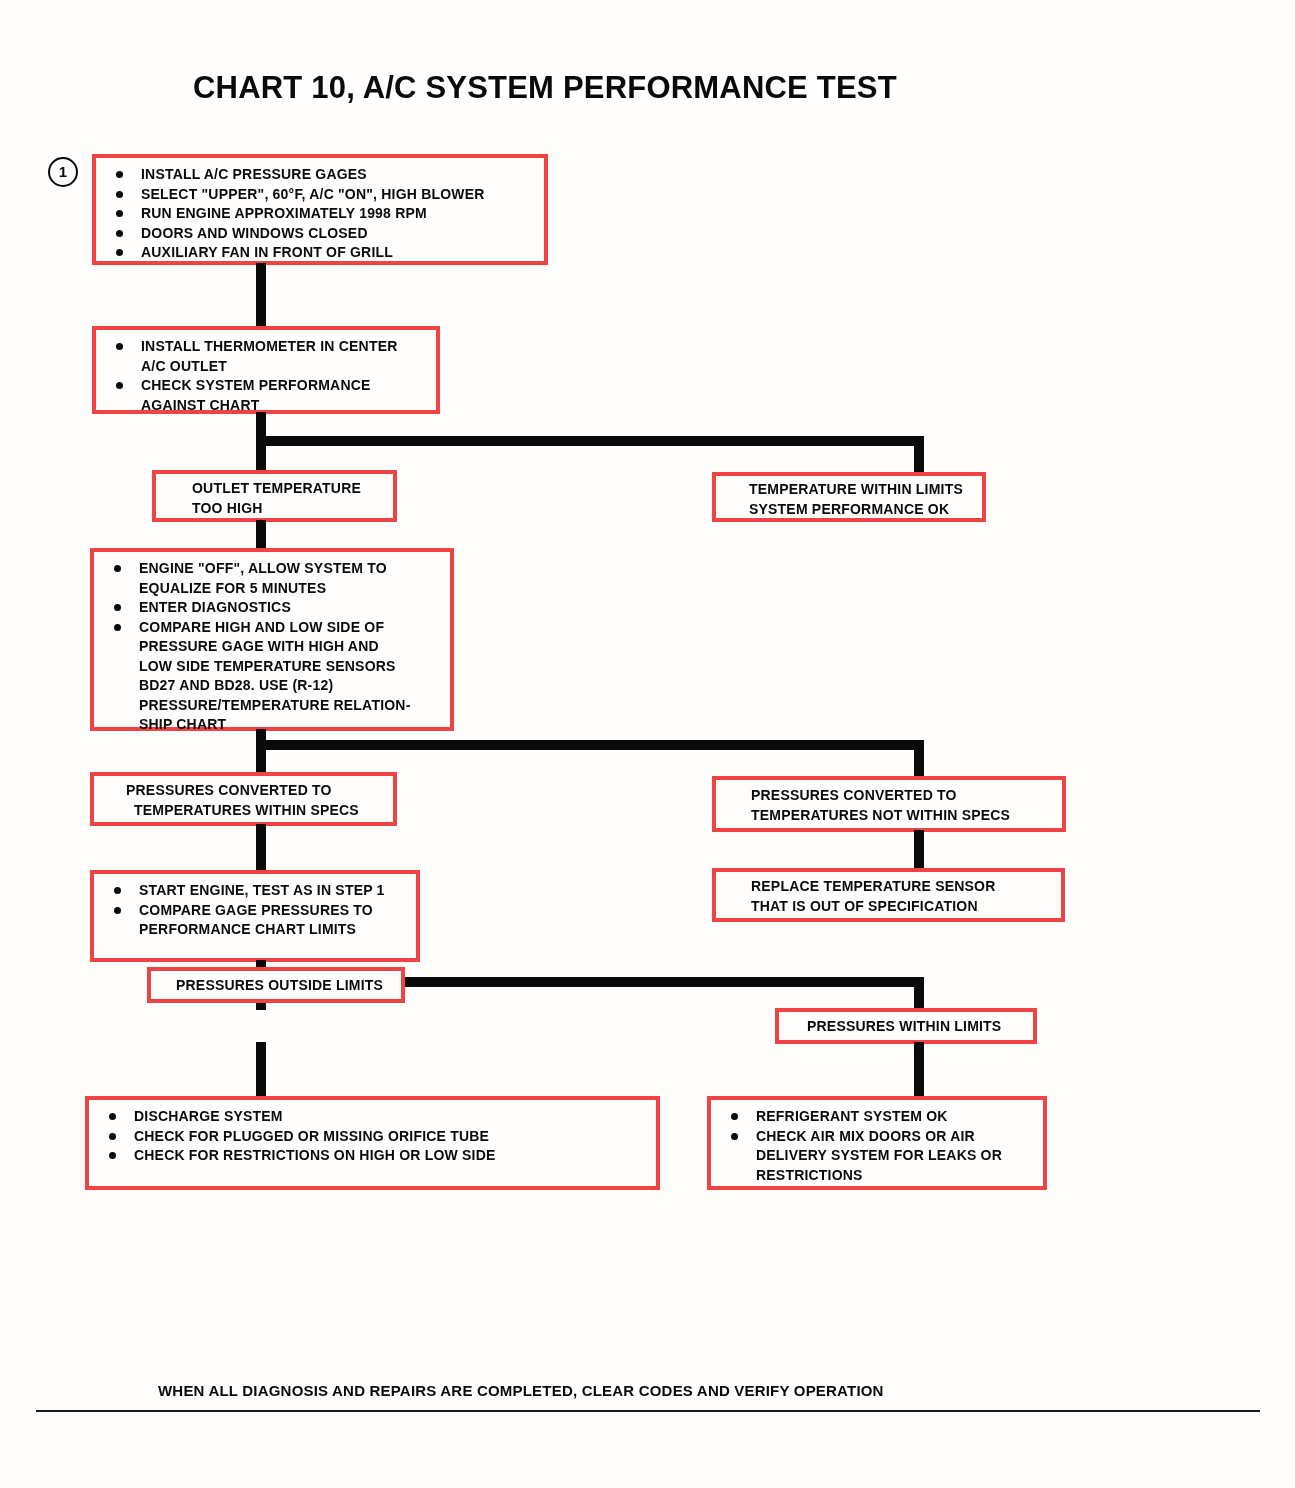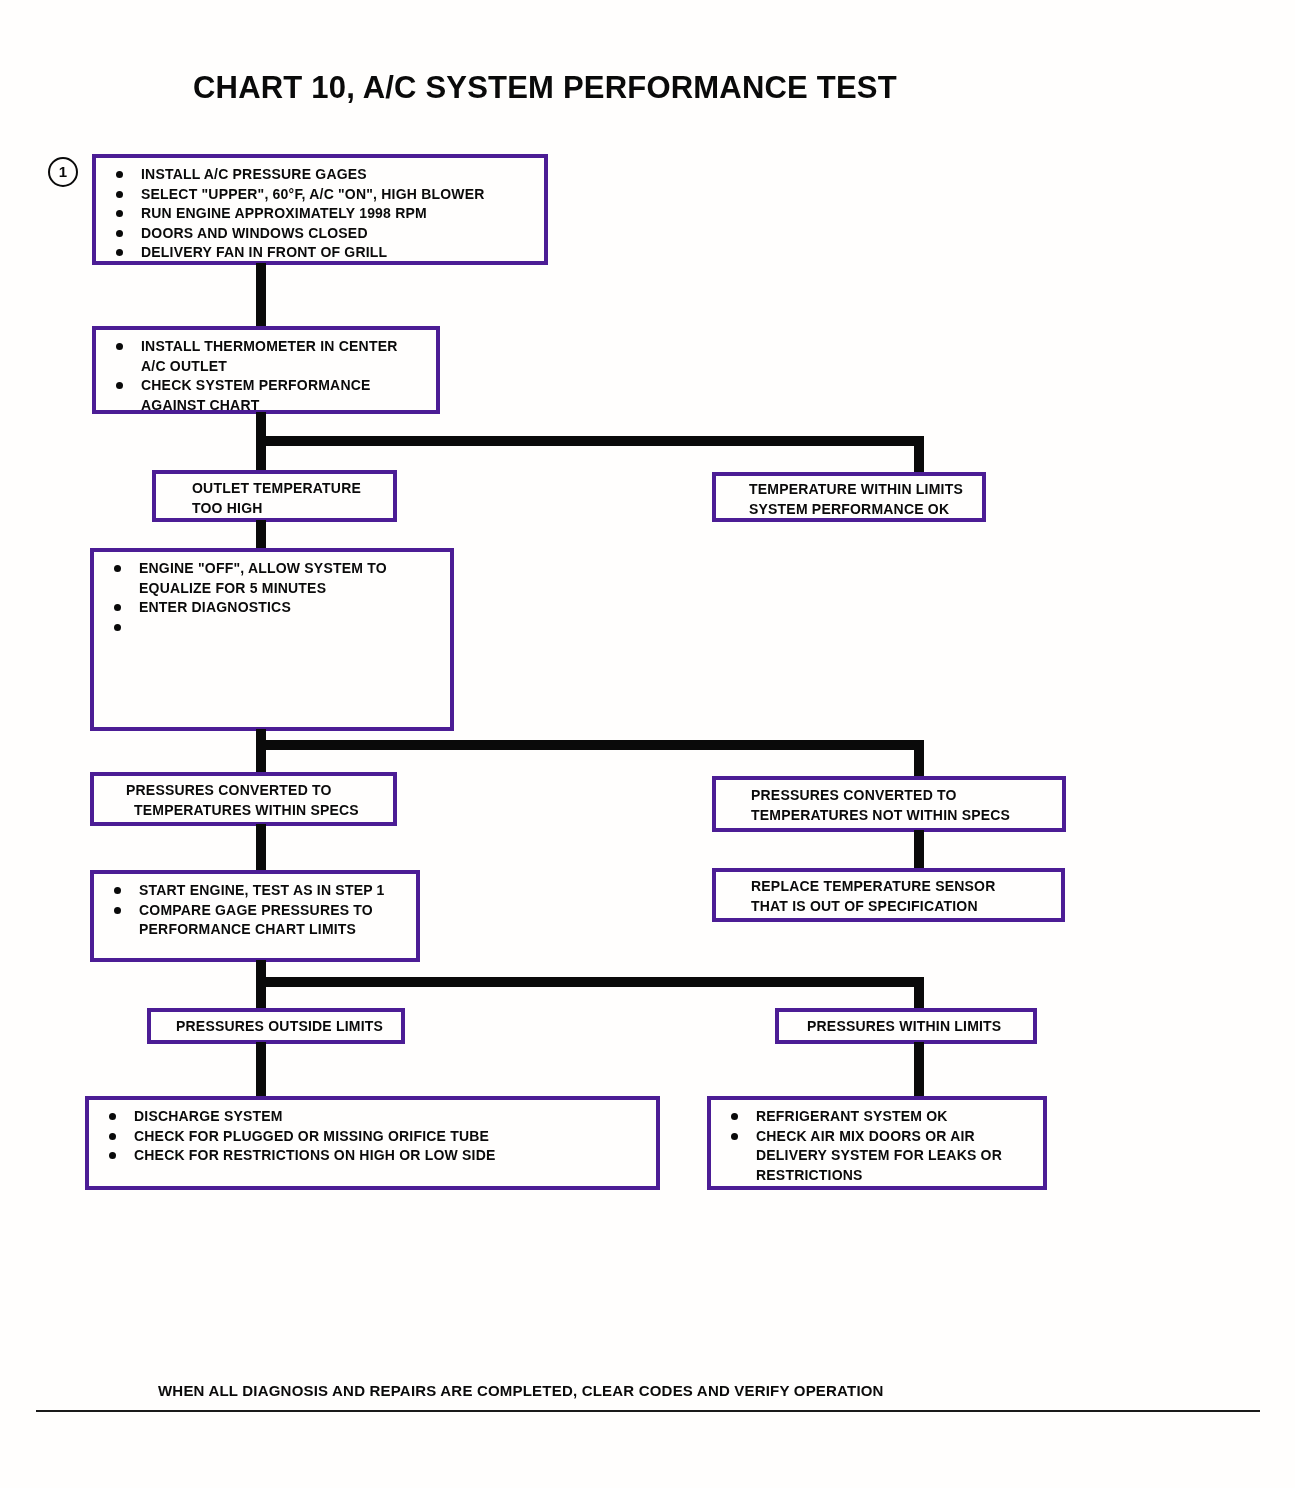--- a/index.html
+++ b/index.html
@@ -10,21 +10,21 @@
   .title{
     position:absolute;left:193px;top:70px;width:760px;
     font-size:31px;font-weight:700;letter-spacing:0.2px;white-space:nowrap;
   }
   .step-badge{
     position:absolute;left:48px;top:157px;width:30px;height:30px;
     border:2.5px solid #0a0a0a;border-radius:50%;box-sizing:border-box;
     font-size:15px;font-weight:700;text-align:center;line-height:25px;
   }
   .box{
-    position:absolute;border:4px solid #4c1d95;background:#fffefd;box-sizing:border-box;
+    position:absolute;border:4px solid #ef4444;background:#fffefd;box-sizing:border-box;
   }
   .bullets{padding:7px 6px 4px 10px;}
   .bullet-item{display:flex;align-items:flex-start;}
   .dot{
     flex:0 0 7px;width:7px;height:7px;border-radius:50%;background:#0a0a0a;
     margin:6px 0 0 10px;
   }
   .btext{
     margin-left:18px;font-size:14px;font-weight:700;line-height:19.5px;letter-spacing:0.2px;
   }
@@ -72,21 +72,21 @@
       </div>
       <div class="bullet-item">
         <span class="dot"></span>
         <div class="btext">
             <span>DOORS AND WINDOWS CLOSED</span>
           </div>
       </div>
       <div class="bullet-item">
         <span class="dot"></span>
         <div class="btext">
-            <span>DELIVERY FAN IN FRONT OF GRILL</span>
+            <span>AUXILIARY FAN IN FRONT OF GRILL</span>
           </div>
       </div>
     </div>
   </div>
 
   <div class="vline" style="left:256px;top:263px;height:65px;"></div>
 
   <div class="box" style="left:92px;top:326px;width:348px;height:88px;">
     <div class="bullets">
       <div class="bullet-item">
@@ -133,20 +133,28 @@
         </div>
       </div>
       <div class="bullet-item">
         <span class="dot"></span>
         <div class="btext">
             <span>ENTER DIAGNOSTICS</span>
           </div>
       </div>
       <div class="bullet-item">
         <span class="dot"></span>
+        <div class="btext">
+          <span>COMPARE HIGH AND LOW SIDE OF</span>
+          <span>PRESSURE GAGE WITH HIGH AND</span>
+          <span>LOW SIDE TEMPERATURE SENSORS</span>
+          <span>BD27 AND BD28.  USE  (R-12)</span>
+          <span>PRESSURE/TEMPERATURE RELATION-</span>
+          <span>SHIP CHART</span>
+        </div>
       </div>
     </div>
   </div>
 
   <div class="vline" style="left:256px;top:729px;height:17px;"></div>
   <div class="hline" style="left:256px;top:740px;width:668px;"></div>
   <div class="vline" style="left:256px;top:744px;height:30px;"></div>
   <div class="vline" style="left:914px;top:744px;height:34px;"></div>
 
   <div class="box label-box" style="left:90px;top:772px;width:307px;height:54px;padding:5px 0 0 32px;">
@@ -183,21 +191,21 @@
   <div class="box label-box" style="left:712px;top:868px;width:353px;height:54px;padding:5px 0 0 35px;">
     <span>REPLACE TEMPERATURE SENSOR</span>
     <span>THAT IS OUT OF SPECIFICATION</span>
   </div>
 
   <div class="vline" style="left:256px;top:960px;height:22px;"></div>
   <div class="hline" style="left:256px;top:977px;width:668px;"></div>
   <div class="vline" style="left:256px;top:981px;height:29px;"></div>
   <div class="vline" style="left:914px;top:981px;height:29px;"></div>
 
-  <div class="box label-box" style="left:147px;top:1008px;width:258px;height:36px;padding:5px 0 0 25px;">
+  <div class="box label-box" style="left:147px;top:967px;width:258px;height:36px;padding:5px 0 0 25px;">
     <span>PRESSURES OUTSIDE LIMITS</span>
   </div>
 
   <div class="box label-box" style="left:775px;top:1008px;width:262px;height:36px;padding:5px 0 0 28px;">
     <span>PRESSURES WITHIN LIMITS</span>
   </div>
 
   <div class="vline" style="left:256px;top:1042px;height:58px;"></div>
   <div class="vline" style="left:914px;top:1042px;height:58px;"></div>
 

